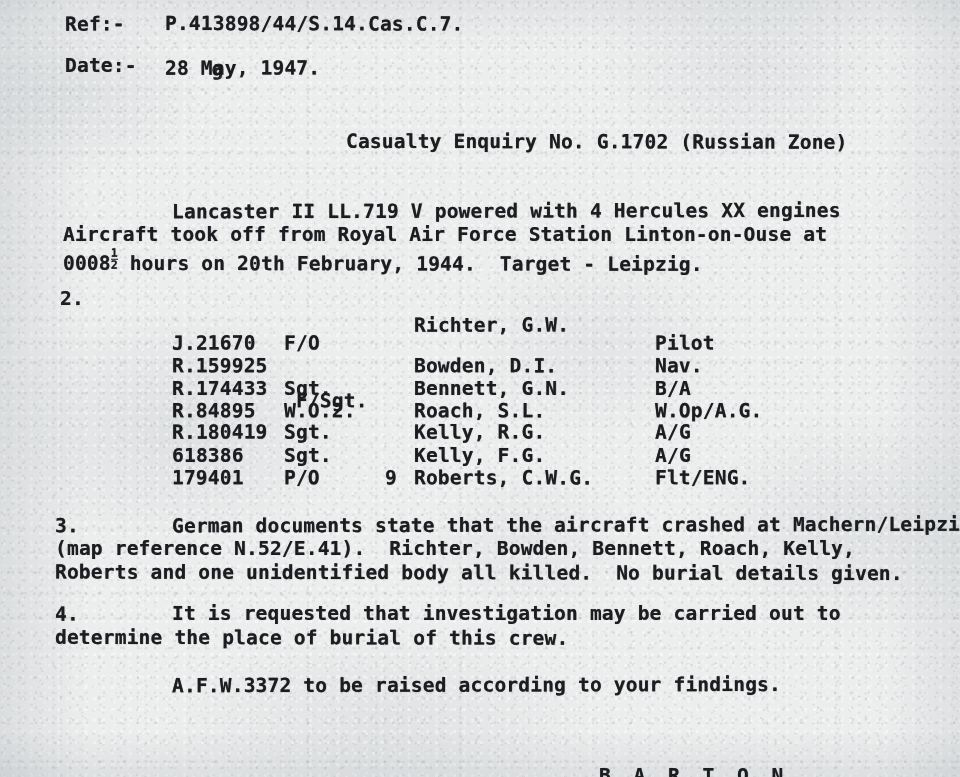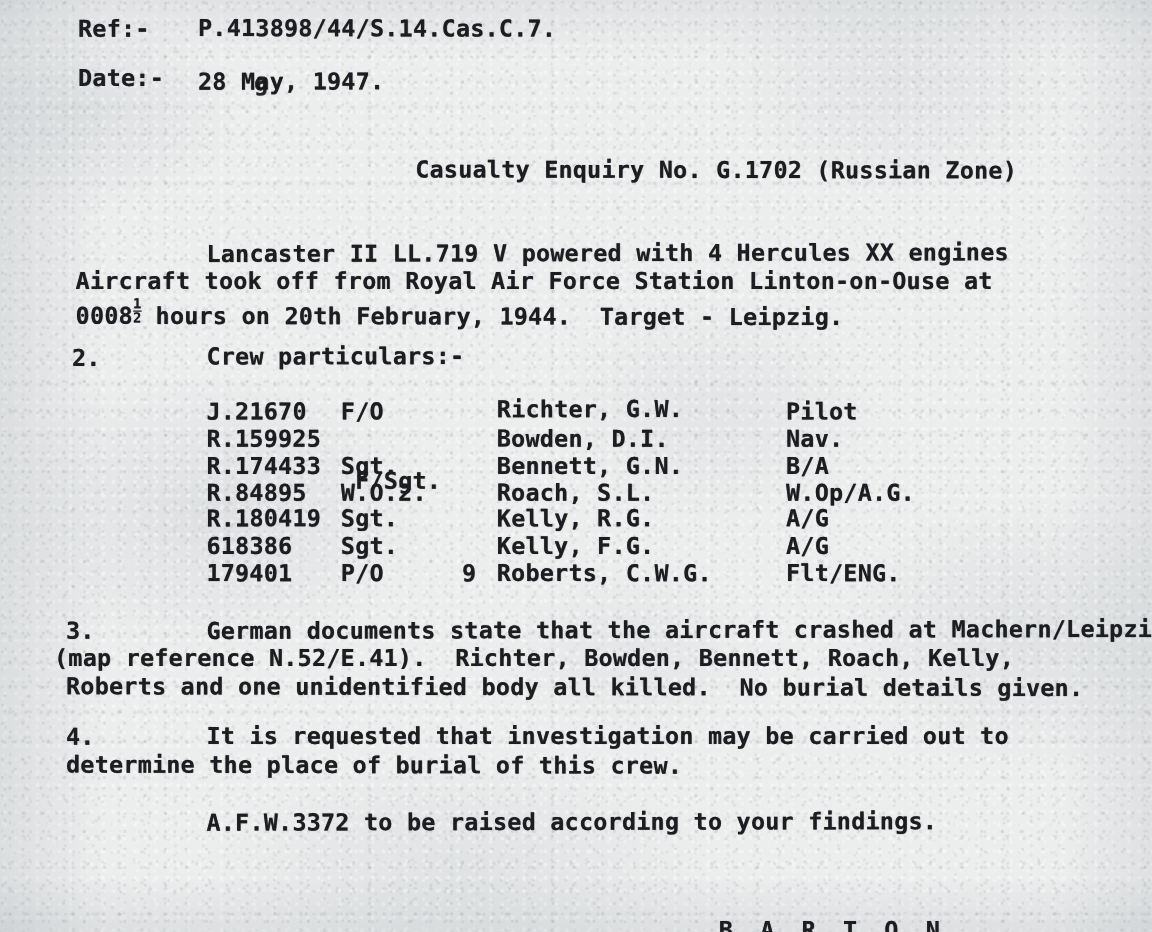--- a/index.html
+++ b/index.html
@@ -132,26 +132,25 @@
     <div class="ln t3" style="left:65px; top:55px;">Date:-</div>
     <div class="ln t1" style="left:165px; top:58px;"><span>28 M</span><span class="overstrike"><span class="under">a</span><span class="over heavy">g</span></span><span>y, 1947.</span></div>
 
     <div class="ln t2" style="left:310px; top:131px;margin-left:36px;">Casualty Enquiry No. G.1702 (Russian Zone)</div>
 
     <div class="ln t1" style="left:172px; top:201px;">Lancaster II LL.719 V powered with 4 Hercules XX engines</div>
     <div class="ln t3" style="left:63px; top:224px;">Aircraft took off from Royal Air Force Station Linton-on-Ouse at</div>
     <div class="ln t2" style="left:63px; top:247px;"><span>0008</span><span class="frac"><span class="num">1</span><span class="den">2</span></span><span> hours on 20th February, 1944.  Target - Leipzig.</span></div>
 
     <div class="ln t3" style="left:60px; top:288px;">2.</div>
-    <div class="ln t1" style="left:172px; top:287px;">Crew particulars:-</div>
 
     <div id="crew-table">
         <div class="ln t1" style="left: 172px; top: 333px;">J.21670</div>
         <div class="ln t1" style="left: 284px; top: 333px;">F/O</div>
-        <div class="ln t1" style="left: 414px; top: 331px;">Richter, G.W.</div>
+        <div class="ln t1" style="left: 414px; top: 315px;">Richter, G.W.</div>
         <div class="ln t1" style="left: 655px; top: 333px;">Pilot</div>
         <div class="ln t2" style="left: 172px; top: 355.3px;">R.159925</div>
         <div class="ln t2" style="left: 296px; top: 355.3px; margin-top: 35px;">F/Sgt.</div>
         <div class="ln t2" style="left: 414px; top: 355.3px; text-align: right;">Bowden, D.I.</div>
         <div class="ln t2" style="left: 655px; top: 355.3px;">Nav.</div>
         <div class="ln t3" style="left: 172px; top: 377.6px;">R.174433</div>
         <div class="ln t3" style="left: 284px; top: 377.6px;">Sgt.</div>
         <div class="ln t3" style="left: 414px; top: 377.6px;">Bennett, G.N.</div>
         <div class="ln t3" style="left: 655px; top: 377.6px;">B/A</div>
         <div class="ln t2" style="left: 172px; top: 399.9px;">R.84895</div>
@@ -168,21 +167,21 @@
         <div class="ln t3" style="left: 655px; top: 444.5px;">A/G</div>
         <div class="ln t2" style="left: 172px; top: 466.8px;">179401</div>
         <div class="ln t2" style="left: 284px; top: 466.8px;">P/O</div>
         <div class="ln t2" style="left: 385px; top: 466.8px;">9</div>
         <div class="ln t2" style="left: 414px; top: 466.8px;">Roberts, C.W.G.</div>
         <div class="ln t2" style="left: 655px; top: 466.8px;">Flt/ENG.</div>
       </div>
 
     <div class="ln t2" style="left:55px; top:515px;">3.</div>
     <div class="ln t1" style="left:172px; top:515px;">German documents state that the aircraft crashed at Machern/Leipzig</div>
-    <div class="ln t3" style="left:45px; top:538px;text-align:right;">(map reference N.52/E.41).  Richter, Bowden, Bennett, Roach, Kelly,</div>
+    <div class="ln t3" style="left:55px; top:538px;text-align:right;">(map reference N.52/E.41).  Richter, Bowden, Bennett, Roach, Kelly,</div>
     <div class="ln t2" style="left:55px; top:562px;">Roberts and one unidentified body all killed.  No burial details given.</div>
 
     <div class="ln t1" style="left:55px; top:604px;">4.</div>
     <div class="ln t3" style="left:172px; top:603px;">It is requested that investigation may be carried out to</div>
     <div class="ln t2" style="left:55px; top:627px;">determine the place of burial of this crew.</div>
 
     <div class="ln t1" style="left:172px; top:675px;">A.F.W.3372 to be raised according to your findings.</div>
 
     <div class="ln t3 spaced" style="left:599px; top:745px;margin-top:20px;">B A R T O N</div>
 

